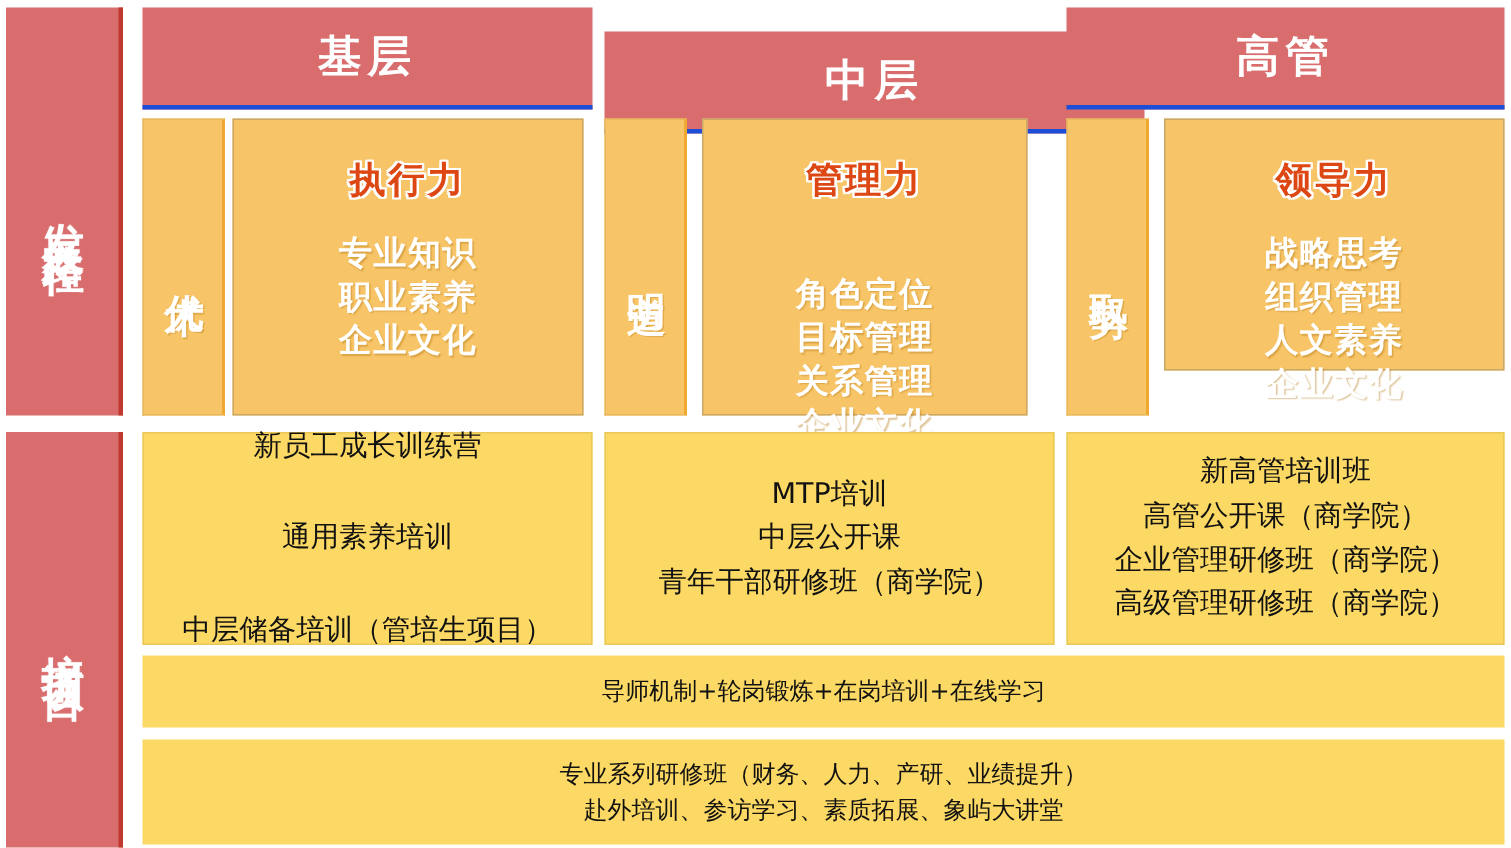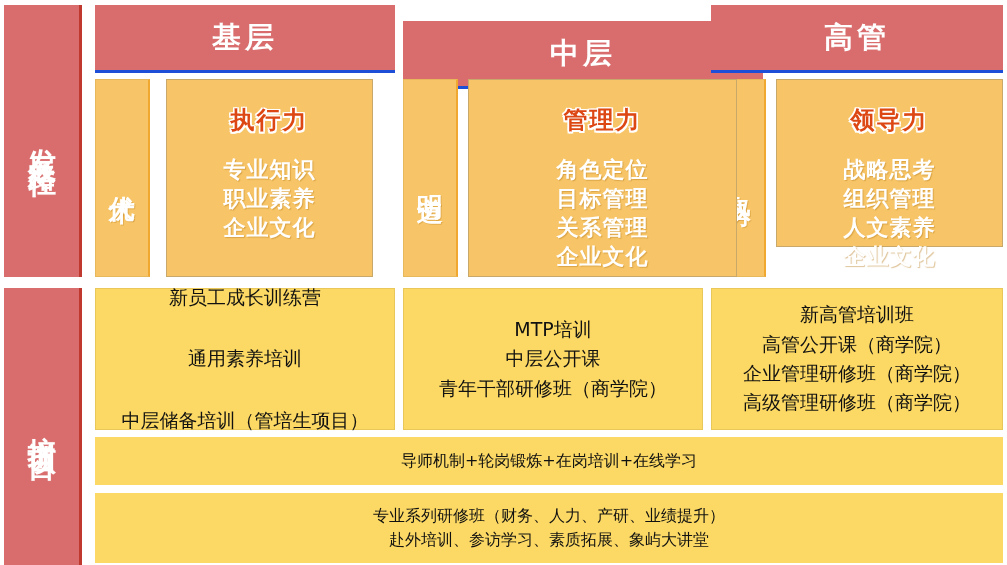--- a/index.html
+++ b/index.html
@@ -168,30 +168,30 @@
   </div>
 
   <div class="abs keyword-strip" style="left:403px; top:79px; width:55px; height:198px;">
     <span class="keyword-text">明道</span>
   </div>
 
   <div class="abs keyword-strip" style="left:711px; top:79px; width:55px; height:198px;">
     <span class="keyword-text">取势</span>
   </div>
 
-  <div class="abs comp-card" style="left:166px; top:79px; width:207px; height:198px;">
+  <div class="abs comp-card" style="left:155px; top:79px; width:234px; height:198px;">
     <div class="comp-title">执行力</div>
     <div class="comp-list">
       <div>专业知识</div>
       <div>职业素养</div>
       <div>企业文化</div>
     </div>
   </div>
 
-  <div class="abs comp-card" style="left:468px; top:79px; width:269px; height:198px;">
+  <div class="abs comp-card" style="left:468px; top:79px; width:217px; height:198px;gap:27px;">
     <div class="comp-title">管理力</div>
     <div class="comp-list">
       <div>角色定位</div>
       <div>目标管理</div>
       <div>关系管理</div>
       <div>企业文化</div>
     </div>
   </div>
 
   <div class="abs comp-card" style="left:776px; top:79px; width:227px; height:168px;">

